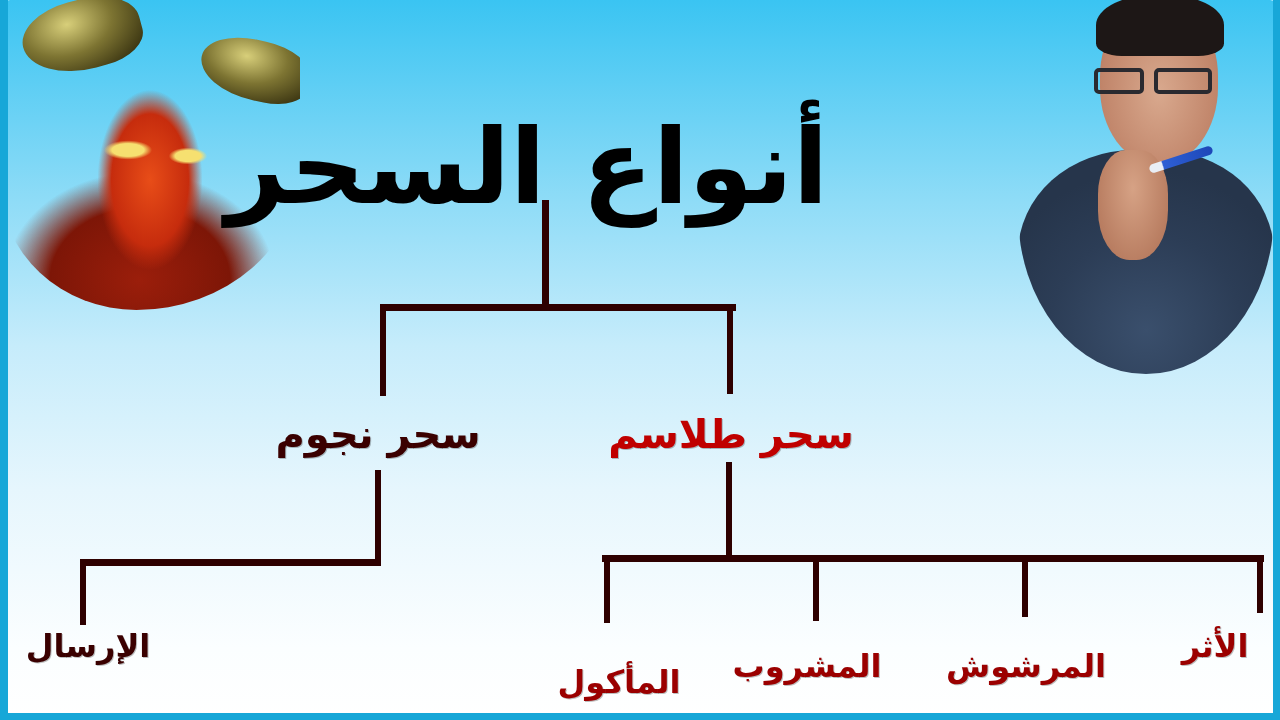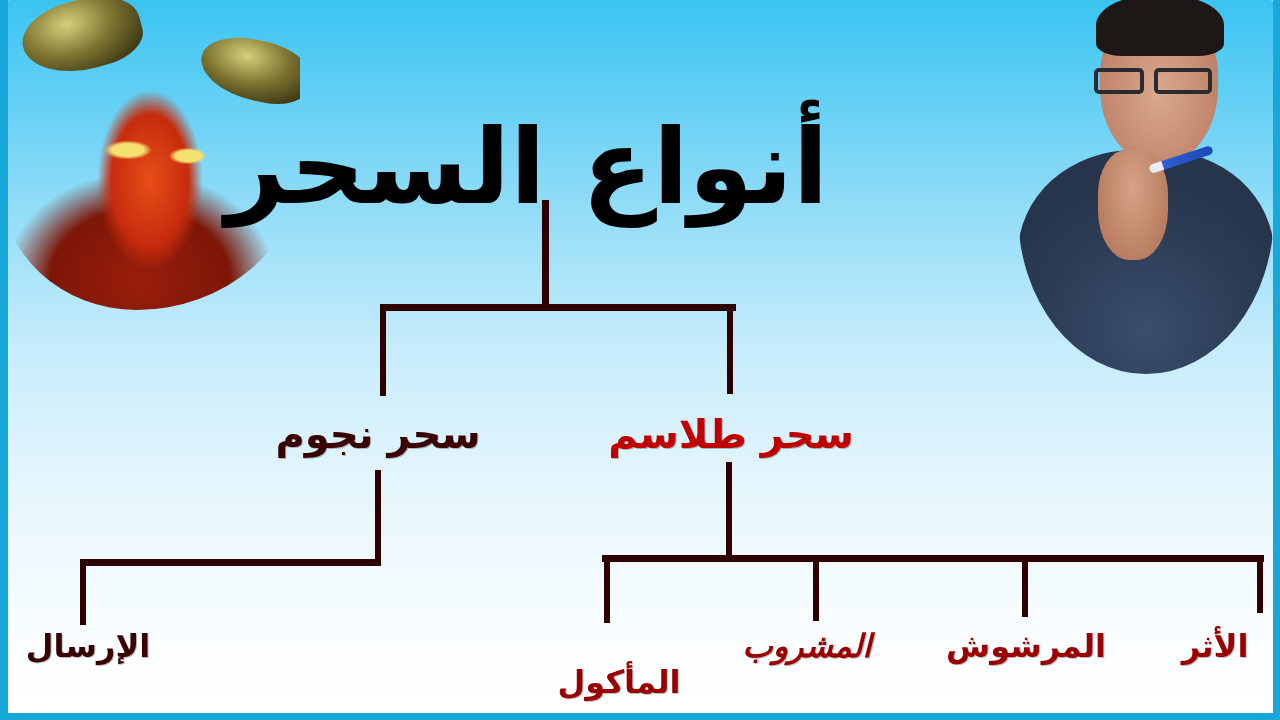--- a/index.html
+++ b/index.html
@@ -121,21 +121,21 @@
   <div class="line" style="left:80px; top:559px; width:6px; height:66px;"></div>
 
   <div class="line" style="left:726px; top:462px; width:6px; height:98px;"></div>
   <div class="line" style="left:602px; top:555px; width:662px; height:7px;"></div>
   <div class="line" style="left:604px; top:555px; width:6px; height:68px;"></div>
   <div class="line" style="left:813px; top:555px; width:6px; height:66px;"></div>
   <div class="line" style="left:1022px; top:555px; width:6px; height:62px;"></div>
   <div class="line" style="left:1257px; top:555px; width:6px; height:58px;"></div>
 
   <div class="node node-l2" style="left:1150px; top:616px; width:130px; color:#9b0000;text-align:center;">الأثر</div>
-  <div class="node node-l2" style="left:936px; top:616px; width:180px; color:#9b0000;">المرشوش</div>
-  <div class="node node-l2" style="left:722px; top:616px; width:170px; color:#9b0000;font-style:italic;">المشروب</div>
+  <div class="node node-l2" style="left:936px; top:636px; width:180px; color:#9b0000;">المرشوش</div>
+  <div class="node node-l2" style="left:722px; top:636px; width:170px; color:#9b0000;">المشروب</div>
   <div class="node node-l2" style="left:544px; top:652px; width:150px; color:#9b0000;">المأكول</div>
   <div class="node node-l2" style="left:10px; top:616px; width:156px; color:#3a0000;">الإرسال</div>
 
   <div class="frame-left"></div>
   <div class="frame-right"></div>
   <div class="frame-bottom"></div>
 </div>
 
 </body></html>

